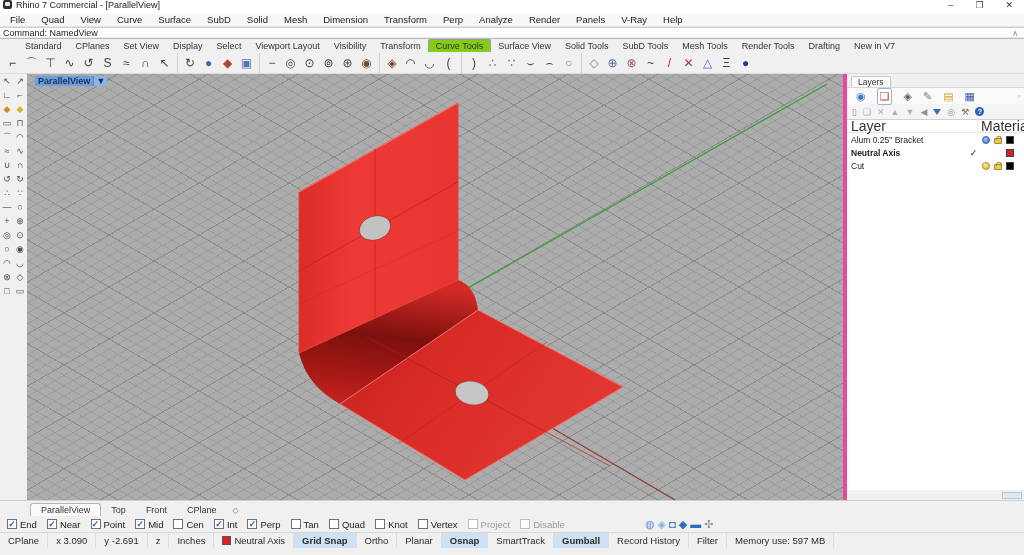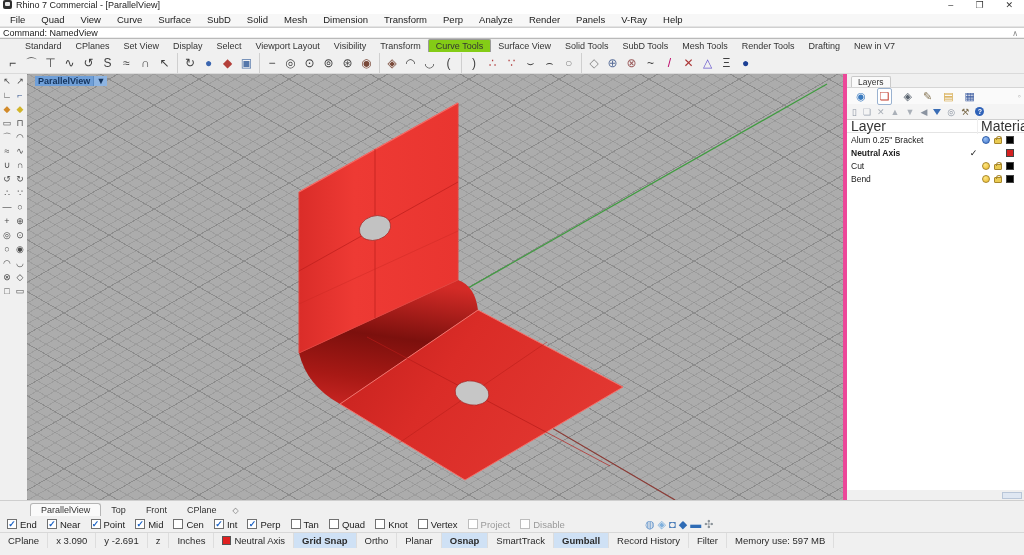--- a/index.html
+++ b/index.html
@@ -340,33 +340,20 @@
             <span class="cell-bulb">
               <span class="bulb yellow"></span>
             </span>
             <span class="cell-lock">
               <span class="lock"></span>
             </span>
             <span class="cell-swatch">
               <span class="swatch" style="background: rgb(0, 0, 0);"></span>
             </span>
           </div>
-          <div class="layer-row">
-            <span class="lname">Bend</span>
-            <span class="cell-check"></span>
-            <span class="cell-bulb">
-              <span class="bulb yellow"></span>
-            </span>
-            <span class="cell-lock">
-              <span class="lock"></span>
-            </span>
-            <span class="cell-swatch">
-              <span class="swatch" style="background: rgb(0, 0, 0);"></span>
-            </span>
-          </div>
         </div>
     </div>
     <div class="panel-bottom">
       <span class="mini-scroll"></span>
     </div>
   </div>
 </div>
 
 <div class="vtabs" id="vtabs">
     <span class="vtab active">ParallelView</span>

